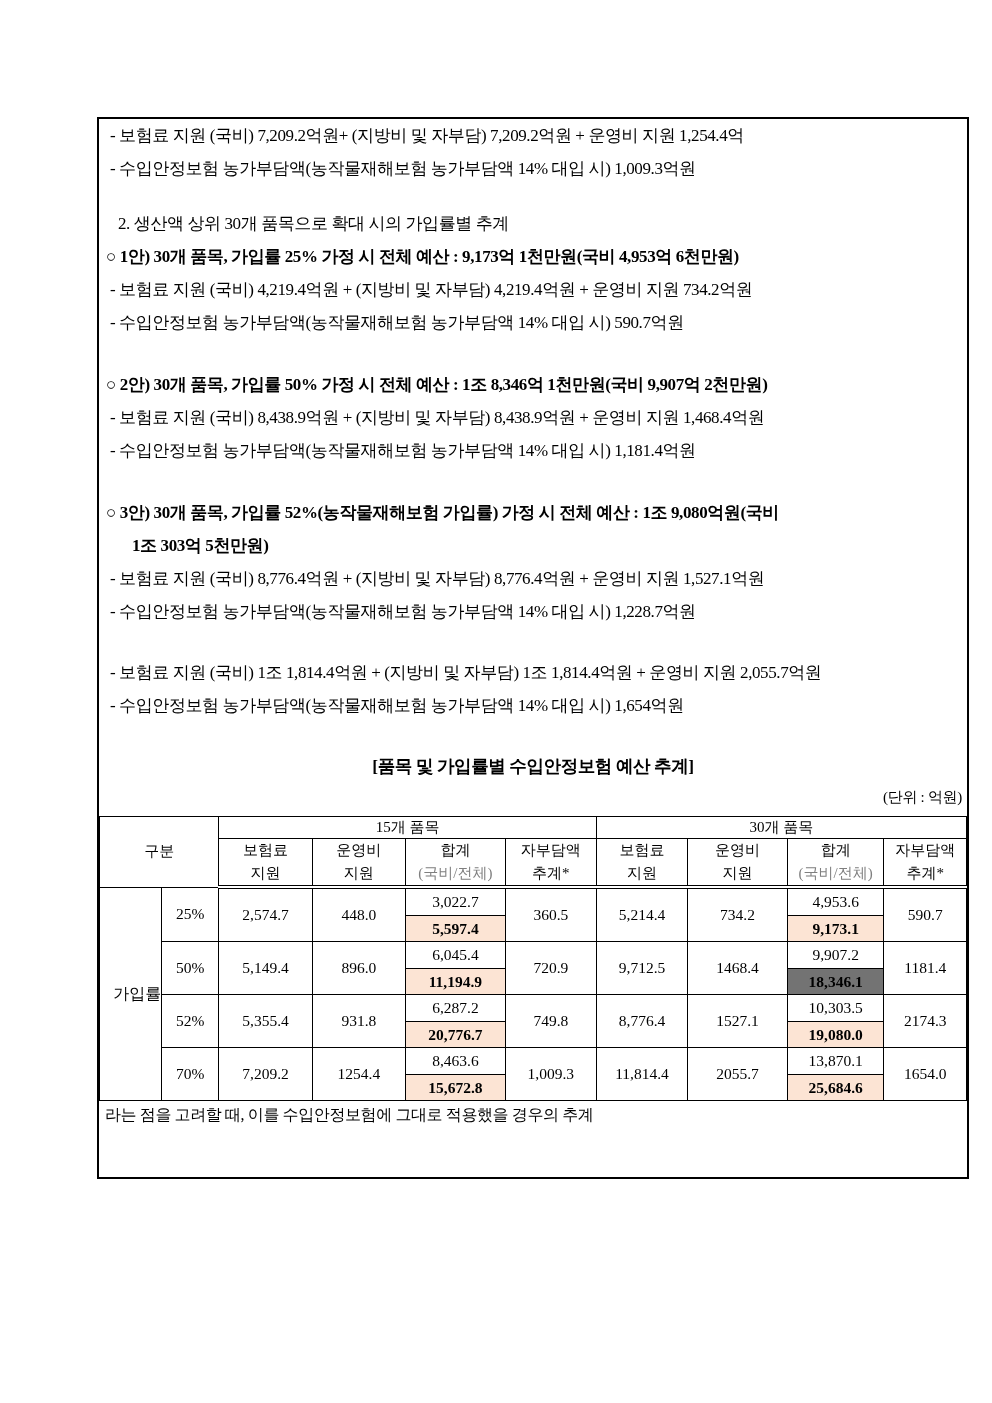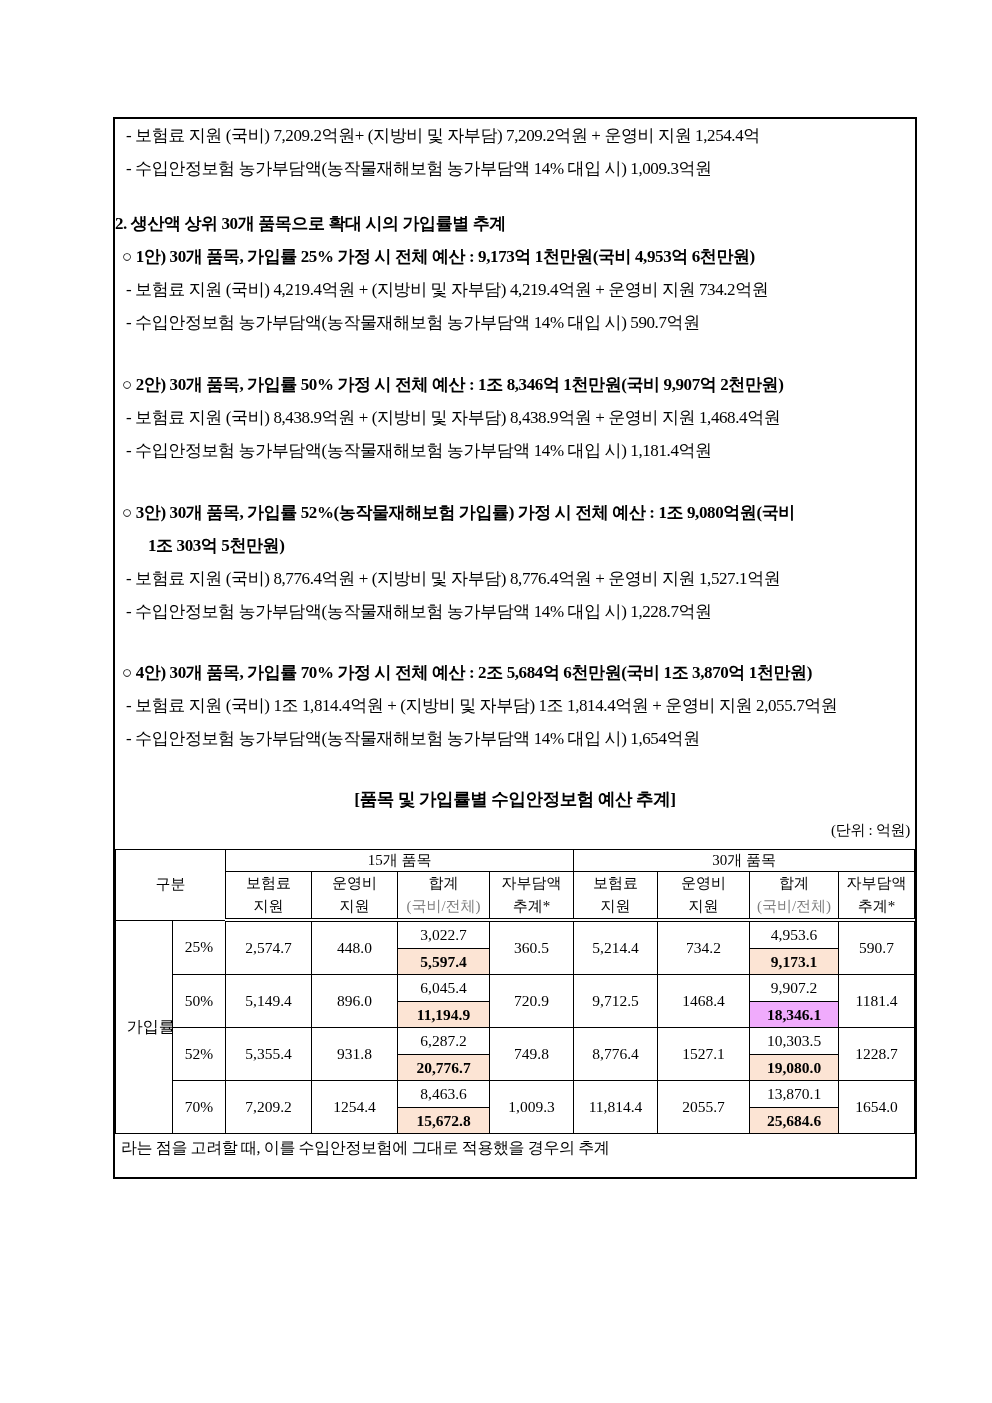--- a/index.html
+++ b/index.html
@@ -3,32 +3,32 @@
 <meta charset="utf-8">
 <style>
   * { margin:0; padding:0; box-sizing:border-box; }
   html,body { background:#ffffff; }
   body {
     width:992px; height:1403px; position:relative;
     font-family:"Liberation Serif","DejaVu Serif",serif;
     color:#000;
   }
   .doc-box {
-    position:absolute; left:113px; top:117px;
-    width:804px; height:1062px;
+    position:absolute; left:97px; top:117px;
+    width:872px; height:1062px;
     border:2px solid #000;
     overflow:hidden;
   }
   .line {
     height:33px; line-height:33px;
     font-size:17px; letter-spacing:-0.4px;
     white-space:nowrap;
   }
   .detail  { padding-left:11px; }
-  .heading { font-weight:bold; }
+  .heading { font-weight:normal;margin-left:19px; }
   .opt-title { padding-left:7px; font-weight:bold; }
   .opt-title2 { padding-left:33px; font-weight:bold; }
   .sp22 { height:22px; } .sp29 { height:29px; } .sp28 { height:28px; }
   .tbl-title {
     height:33px; line-height:33px; text-align:center;
     font-size:17.5px; font-weight:bold; letter-spacing:-0.4px;
   }
   .unit-label {
     height:29px; line-height:29px; text-align:right;
     font-size:15px; padding-right:5px; letter-spacing:-0.3px;
@@ -78,21 +78,20 @@
   <div class="line detail">- 보험료 지원 (국비) 8,438.9억원 + (지방비 및 자부담) 8,438.9억원 + 운영비 지원 1,468.4억원</div>
   <div class="line detail">- 수입안정보험 농가부담액(농작물재해보험 농가부담액 14% 대입 시) 1,181.4억원</div>
 
   <div class="sp29"></div>
   <div class="line opt-title">○ 3안) 30개 품목, 가입률 52%(농작물재해보험 가입률) 가정 시 전체 예산 : 1조 9,080억원(국비</div>
   <div class="line opt-title2">1조 303억 5천만원)</div>
   <div class="line detail">- 보험료 지원 (국비) 8,776.4억원 + (지방비 및 자부담) 8,776.4억원 + 운영비 지원 1,527.1억원</div>
   <div class="line detail">- 수입안정보험 농가부담액(농작물재해보험 농가부담액 14% 대입 시) 1,228.7억원</div>
 
   <div class="sp28"></div>
-  <div class="line opt-title">○ 4안) 30개 품목, 가입률 70% 가정 시 전체 예산 : 2조 5,684억 6천만원(국비 1조 3,870억 1천만원)</div>
   <div class="line detail">- 보험료 지원 (국비) 1조 1,814.4억원 + (지방비 및 자부담) 1조 1,814.4억원 + 운영비 지원 2,055.7억원</div>
   <div class="line detail">- 수입안정보험 농가부담액(농작물재해보험 농가부담액 14% 대입 시) 1,654억원</div>
 
   <div class="sp28"></div>
   <div class="tbl-title">[품목 및 가입률별 수입안정보험 예산 추계]</div>
   <div class="unit-label">(단위 : 억원)</div>
 
   <table class="budget">
     <colgroup>
       <col style="width:57px">
@@ -148,40 +147,40 @@
         <td class="val">896.0</td>
         <td class="split">
           <div class="half">6,045.4</div>
           <div class="half half-bot" style="background: rgb(252, 228, 212);">11,194.9</div>
         </td>
         <td class="val">720.9</td>
         <td class="val">9,712.5</td>
         <td class="val">1468.4</td>
         <td class="split">
           <div class="half">9,907.2</div>
-          <div class="half half-bot" style="background: #f0abfc;">18,346.1</div>
+          <div class="half half-bot" style="background: #737373;">18,346.1</div>
         </td>
         <td class="val">1181.4</td>
       </tr>
       <tr>
         <td class="rate">52%</td>
         <td class="val">5,355.4</td>
         <td class="val">931.8</td>
         <td class="split">
           <div class="half">6,287.2</div>
           <div class="half half-bot" style="background: rgb(252, 228, 212);">20,776.7</div>
         </td>
         <td class="val">749.8</td>
         <td class="val">8,776.4</td>
         <td class="val">1527.1</td>
         <td class="split">
           <div class="half">10,303.5</div>
           <div class="half half-bot" style="background: rgb(252, 228, 212);">19,080.0</div>
         </td>
-        <td class="val">1228.7</td>
+        <td class="val">2174.3</td>
       </tr>
       <tr>
         <td class="rate">70%</td>
         <td class="val">7,209.2</td>
         <td class="val">1254.4</td>
         <td class="split">
           <div class="half">8,463.6</div>
           <div class="half half-bot" style="background: rgb(252, 228, 212);">15,672.8</div>
         </td>
         <td class="val">1,009.3</td>

